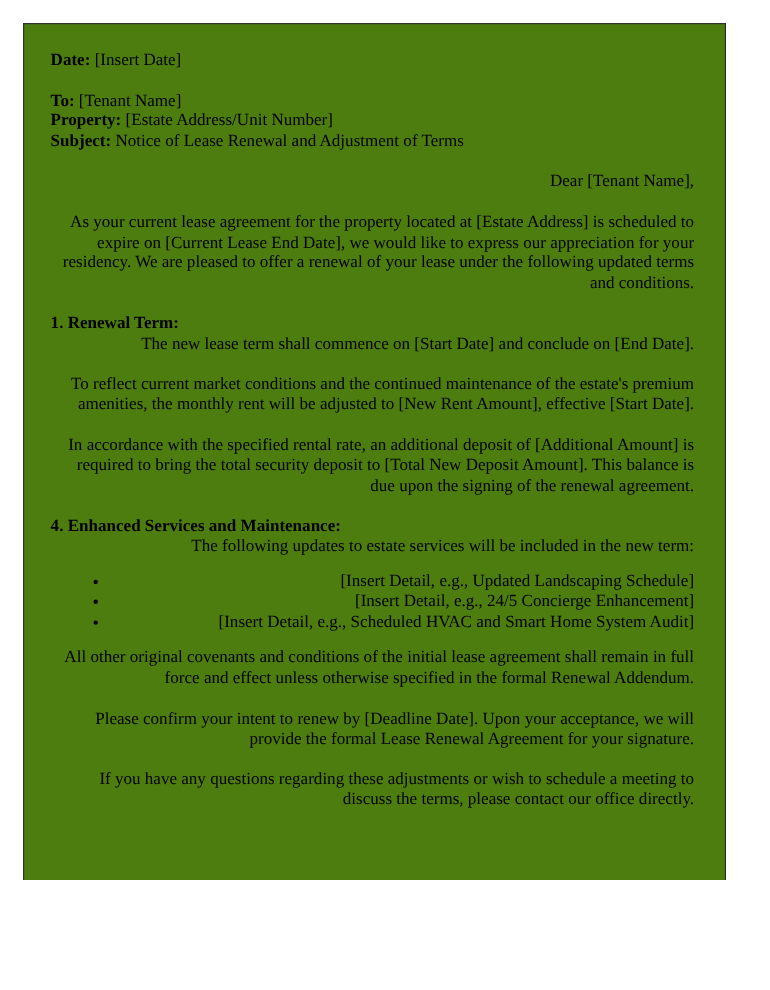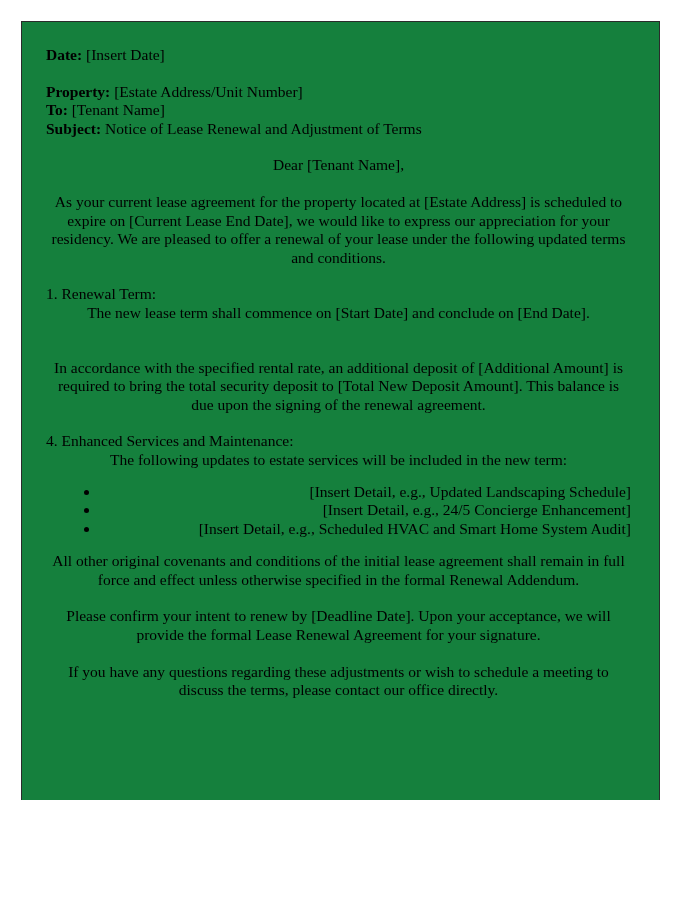--- a/index.html
+++ b/index.html
@@ -15,21 +15,21 @@
     overflow: hidden;
   }
 
   #page-sheet {
     position: absolute;
     left: 21px;
     top: 21px;
     width: 639px;          
     height: 779px;         
     box-sizing: border-box;
-    background: #15803d;
+    background: #4d7c0f;
     border-left: 1.6px solid #2b2b2b;
     border-right: 1.6px solid #2b2b2b;
     border-top: 1.6px solid #2b2b2b;
     border-bottom: none;
     overflow: hidden;
   }
 
   #doc-body {
     padding: 24px 28px 0 24px;
     font-size: 15.5px;
@@ -40,25 +40,25 @@
 
   
   .gap-lg { height: 18px; }
   .gap-md { height: 14px; }
 
   .meta-line { white-space: nowrap; }
   .lbl { font-weight: bold; }
 
   .para {
     margin: 0;
-    text-align: center;
+    text-align: right;
   }
 
   .sec-head {
-    font-weight: normal;
+    font-weight: bold;
     margin: 0;
   }
 
   ul.detail-list {
     margin: 13px 0 0 0;
     padding-left: 54px;
     list-style-type: disc;
     text-align: right;
   }
   ul.detail-list li {
@@ -74,26 +74,26 @@
   <div id="doc-body">
 
     <div class="blk meta-line">
       <span class="lbl">Date:</span>
       <span>[Insert Date]</span>
     </div>
 
     <div class="gap-lg"></div>
 
     <div class="blk meta-line">
+      <span class="lbl">To:</span>
+      <span>[Tenant Name]</span>
+    </div>
+    <div class="blk meta-line">
       <span class="lbl">Property:</span>
       <span>[Estate Address/Unit Number]</span>
-    </div>
-    <div class="blk meta-line">
-      <span class="lbl">To:</span>
-      <span>[Tenant Name]</span>
     </div>
     <div class="blk meta-line">
       <span class="lbl">Subject:</span>
       <span>Notice of Lease Renewal and Adjustment of Terms</span>
     </div>
 
     <div class="gap-lg"></div>
 
     <p class="para">Dear [Tenant Name],</p>
 
@@ -101,20 +101,21 @@
 
     <p class="para">As your current lease agreement for the property located at [Estate Address] is scheduled to expire on [Current Lease End Date], we would like to express our appreciation for your residency. We are pleased to offer a renewal of your lease under the following updated terms and conditions.</p>
 
     <div class="gap-lg"></div>
 
     <p class="sec-head">1. Renewal Term:</p>
     <p class="para">The new lease term shall commence on [Start Date] and conclude on [End Date].</p>
 
     <div class="gap-lg"></div>
 
+    <p class="para">To reflect current market conditions and the continued maintenance of the estate's premium amenities, the monthly rent will be adjusted to [New Rent Amount], effective [Start Date].</p>
 
     <div class="gap-lg"></div>
 
     <p class="para">In accordance with the specified rental rate, an additional deposit of [Additional Amount] is required to bring the total security deposit to [Total New Deposit Amount]. This balance is due upon the signing of the renewal agreement.</p>
 
     <div class="gap-lg"></div>
 
     <p class="sec-head">4. Enhanced Services and Maintenance:</p>
     <p class="para">The following updates to estate services will be included in the new term:</p>
 

